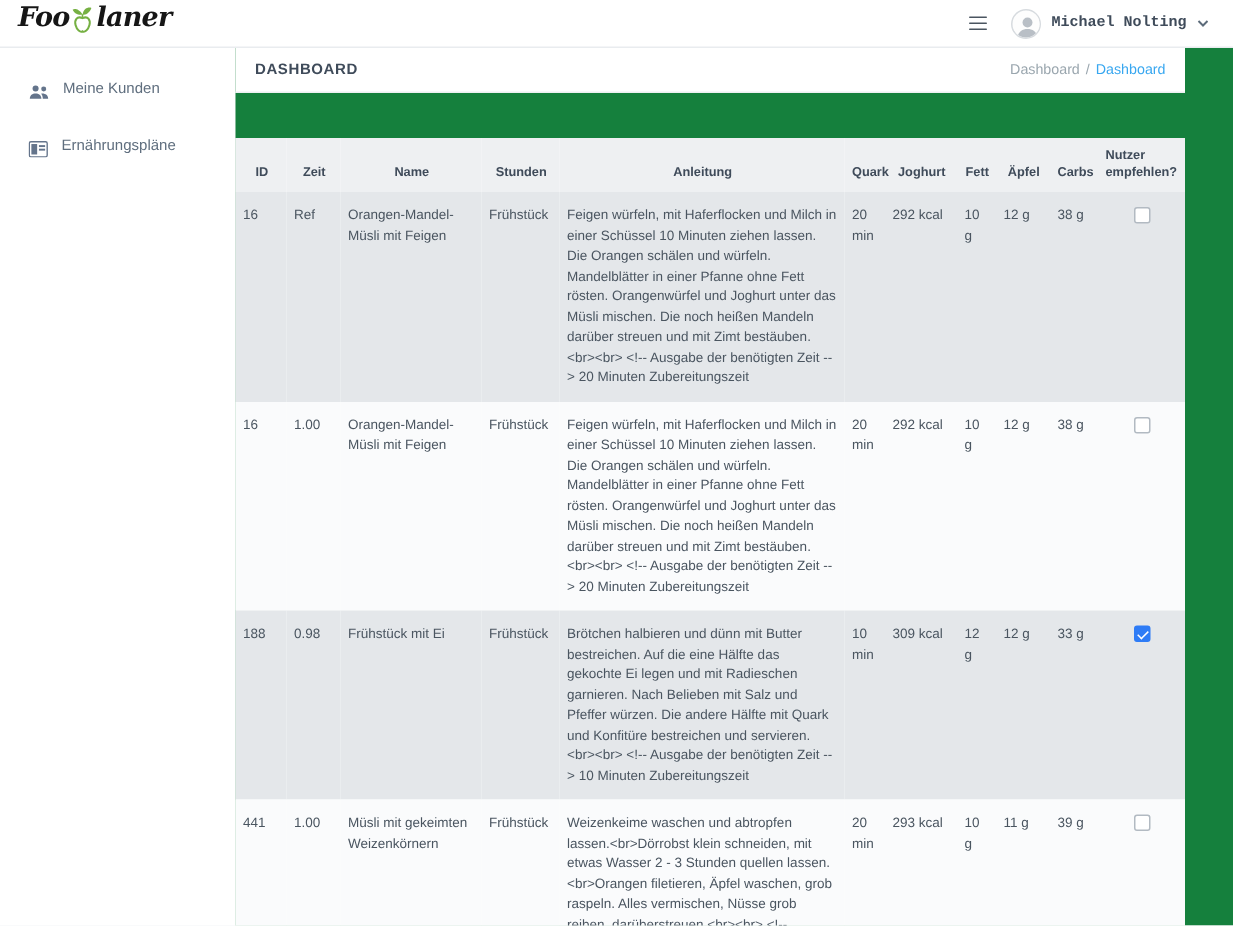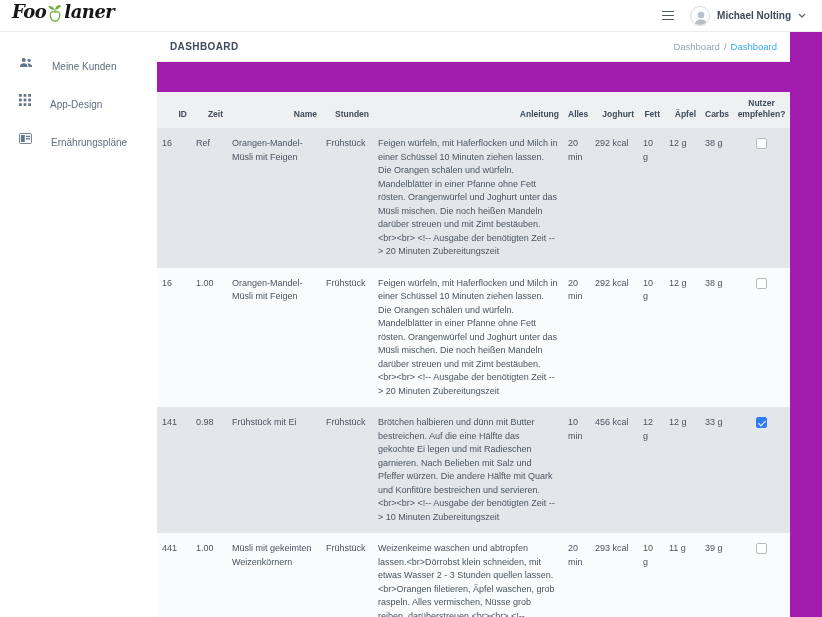--- a/index.html
+++ b/index.html
@@ -11,50 +11,50 @@
     display:flex; align-items:center; justify-content:space-between; padding:0 16px 0 12px; }
   .logo { display:flex; align-items:flex-start; gap:1px; cursor:pointer; }
   .logo .word { font-family:"DejaVu Serif", serif; font-style:italic; font-weight:bold;
     font-size:18px; color:#161616; letter-spacing:-0.5px; line-height:1; }
   .topbar-right { display:flex; align-items:center; gap:13px; }
   .hamburger { cursor:pointer; display:flex; flex-direction:column; gap:2.5px; padding:3px; }
   .hamburger i { display:block; width:12px; height:1.5px; background:#4a5560; border-radius:1px; }
   .user-menu { display:flex; align-items:center; gap:7px; cursor:pointer; background:none; border:none; }
   .avatar { width:20px; height:20px; border-radius:50%; background:#fdfdfd; border:1px solid #d7dbdf;
     overflow:hidden; display:inline-block; }
-  .user-name { font-size:10px; font-weight:bold; color:#3f4b5a; }
+  .user-name { font-size:10px; font-weight:bold; color:#3f4b5a;font-family:Liberation Mono, monospace; }
   .chev { color:#5c6b7a; font-size:9px; line-height:1; }
 
   
   .shell { display:flex; height:585px; }
   .sidebar { width:157px; background:#fff; padding-top:12px; flex-shrink:0; }
-  .side-item { display:flex; align-items:flex-end; gap:19px; padding:10px 10px 10px 19px; cursor:pointer; }
+  .side-item { display:flex; align-items:flex-start; gap:9px; padding:10px 10px 10px 19px; cursor:pointer; }
   .side-item .lbl { font-size:10px; color:#5f6e7e; }
   .side-item svg { flex-shrink:0; }
 
-  .content { flex:1; background:#a21caf; }
+  .content { flex:1; background:#15803d; }
   .titlebar { width:633px; height:30px; background:#fff; border-bottom:1px solid #edf0f2;
     display:flex; align-items:center; justify-content:space-between; padding:0 13px; }
   .page-title { font-size:10px; font-weight:bold; color:#3f4b5a; letter-spacing:0.4px; }
   .breadcrumb { font-size:9.5px; color:#9aa6ae; }
   .breadcrumb .sep { margin:0 4px; }
   .breadcrumb .crumb-current { color:#38a7f0; text-decoration:none; cursor:pointer; }
 
   
   .table-wrap { width:633px; margin-top:30px; background:#fff; }
   table { width:633px; border-collapse:collapse; table-layout:fixed; }
   thead tr { background:#eef0f2; }
-  th { font-size:8.5px; font-weight:bold; color:#3f4b5a; text-align:right; vertical-align:bottom;
+  th { font-size:8.5px; font-weight:bold; color:#3f4b5a; text-align:center; vertical-align:bottom;
     padding:6px 4px 8px 5px; line-height:1.3; }
   td { font-size:9px; color:#4a5560; vertical-align:top; padding:9px 5px; line-height:1.5;
     word-wrap:break-word; }
   tbody tr:nth-child(odd)  { background:#e4e7ea; }
   tbody tr:nth-child(even) { background:#fafbfc; }
   td.cb, th.cb-h { text-align:center; }
-  th.cb-h { text-align:center; }
+  th.cb-h { text-align:left; }
 
   input[type="checkbox"] { appearance:none; -webkit-appearance:none; width:11px; height:11px;
     border:1px solid #b2bac2; border-radius:2px; background:#fff; cursor:pointer; position:relative;
     vertical-align:top; margin-top:1px; }
   input[type="checkbox"]:checked { background:#2e7cf6; border-color:#2e7cf6; }
   input[type="checkbox"]:checked::after { content:""; position:absolute; left:3.2px; top:0.8px;
     width:3px; height:6px; border:solid #fff; border-width:0 1.5px 1.5px 0; transform:rotate(45deg); }
 </style>
 </head>
 <body>
@@ -107,36 +107,20 @@
     <div class="side-item">
       <span>
         <svg width="14" height="11" viewBox="0 0 16 12" fill="#64748b">
           <circle cx="5.4" cy="3.2" r="2.3"></circle>
           <path d="M1 11 C1 8.1 3 6.9 5.4 6.9 C7.8 6.9 9.8 8.1 9.8 11 Z"></path>
           <circle cx="11.6" cy="3.5" r="1.9"></circle>
           <path d="M10.6 7 C13 7.1 15 8.3 15 11 L10.9 11 C10.9 9.3 10.4 7.9 9.5 7.2 Z"></path>
         </svg>
       </span>
       <span class="lbl">Meine Kunden</span>
-    </div>
-    <div class="side-item">
-      <span>
-        <svg width="12" height="12" viewBox="0 0 13 13" fill="#64748b">
-          <rect x="0" y="0" width="3" height="3"></rect>
-            <rect x="5" y="0" width="3" height="3"></rect>
-            <rect x="10" y="0" width="3" height="3"></rect>
-          <rect x="0" y="5" width="3" height="3"></rect>
-            <rect x="5" y="5" width="3" height="3"></rect>
-            <rect x="10" y="5" width="3" height="3"></rect>
-          <rect x="0" y="10" width="3" height="3"></rect>
-            <rect x="5" y="10" width="3" height="3"></rect>
-            <rect x="10" y="10" width="3" height="3"></rect>
-        </svg>
-      </span>
-      <span class="lbl">App-Design</span>
     </div>
     <div class="side-item">
       <span>
         <svg width="13" height="11" viewBox="0 0 14 12">
           <rect x="0.5" y="0.5" width="13" height="11" rx="1.2" fill="none" stroke="#64748b"></rect>
           <rect x="2" y="2.2" width="4.2" height="7.6" fill="#64748b"></rect>
           <rect x="7.5" y="3" width="4.5" height="1.4" fill="#64748b"></rect>
           <rect x="7.5" y="5.6" width="4.5" height="1.4" fill="#64748b"></rect>
         </svg>
       </span>
@@ -167,21 +151,21 @@
             <col style="width:32px">
             <col style="width:58px">
         </colgroup>
         <thead>
           <tr>
             <th>ID</th>
             <th>Zeit</th>
             <th>Name</th>
             <th>Stunden</th>
             <th>Anleitung</th>
-            <th>Alles</th>
+            <th>Quark</th>
             <th>Joghurt</th>
             <th>Fett</th>
             <th>Äpfel</th>
             <th>Carbs</th>
             <th class="cb-h">Nutzer empfehlen?</th>
           </tr>
         </thead>
         <tbody>
   <tr>
     <td>16</td>
@@ -205,27 +189,27 @@
     <td>Feigen würfeln, mit Haferflocken und Milch in einer Schüssel 10 Minuten ziehen lassen. Die Orangen schälen und würfeln. Mandelblätter in einer Pfanne ohne Fett rösten. Orangenwürfel und Joghurt unter das Müsli mischen. Die noch heißen Mandeln darüber streuen und mit Zimt bestäuben.&lt;br&gt;&lt;br&gt; &lt;!-- Ausgabe der benötigten Zeit --&gt; 20 Minuten Zubereitungszeit</td>
     <td>20 min</td>
     <td>292 kcal</td>
     <td>10 g</td>
     <td>12 g</td>
     <td>38 g</td>
     <td class="cb"><input type="checkbox" style=""></td>
   </tr>
 
   <tr>
-    <td>141</td>
+    <td>188</td>
     <td>0.98</td>
     <td>Frühstück mit Ei</td>
     <td>Frühstück</td>
     <td>Brötchen halbieren und dünn mit Butter bestreichen. Auf die eine Hälfte das gekochte Ei legen und mit Radieschen garnieren. Nach Belieben mit Salz und Pfeffer würzen. Die andere Hälfte mit Quark und Konfitüre bestreichen und servieren.&lt;br&gt;&lt;br&gt; &lt;!-- Ausgabe der benötigten Zeit --&gt; 10 Minuten Zubereitungszeit</td>
     <td>10 min</td>
-    <td>456 kcal</td>
+    <td>309 kcal</td>
     <td>12 g</td>
     <td>12 g</td>
     <td>33 g</td>
     <td class="cb"><input type="checkbox" checked="" style=""></td>
   </tr>
 
   <tr>
     <td>441</td>
     <td>1.00</td>
     <td>Müsli mit gekeimten Weizenkörnern</td>

